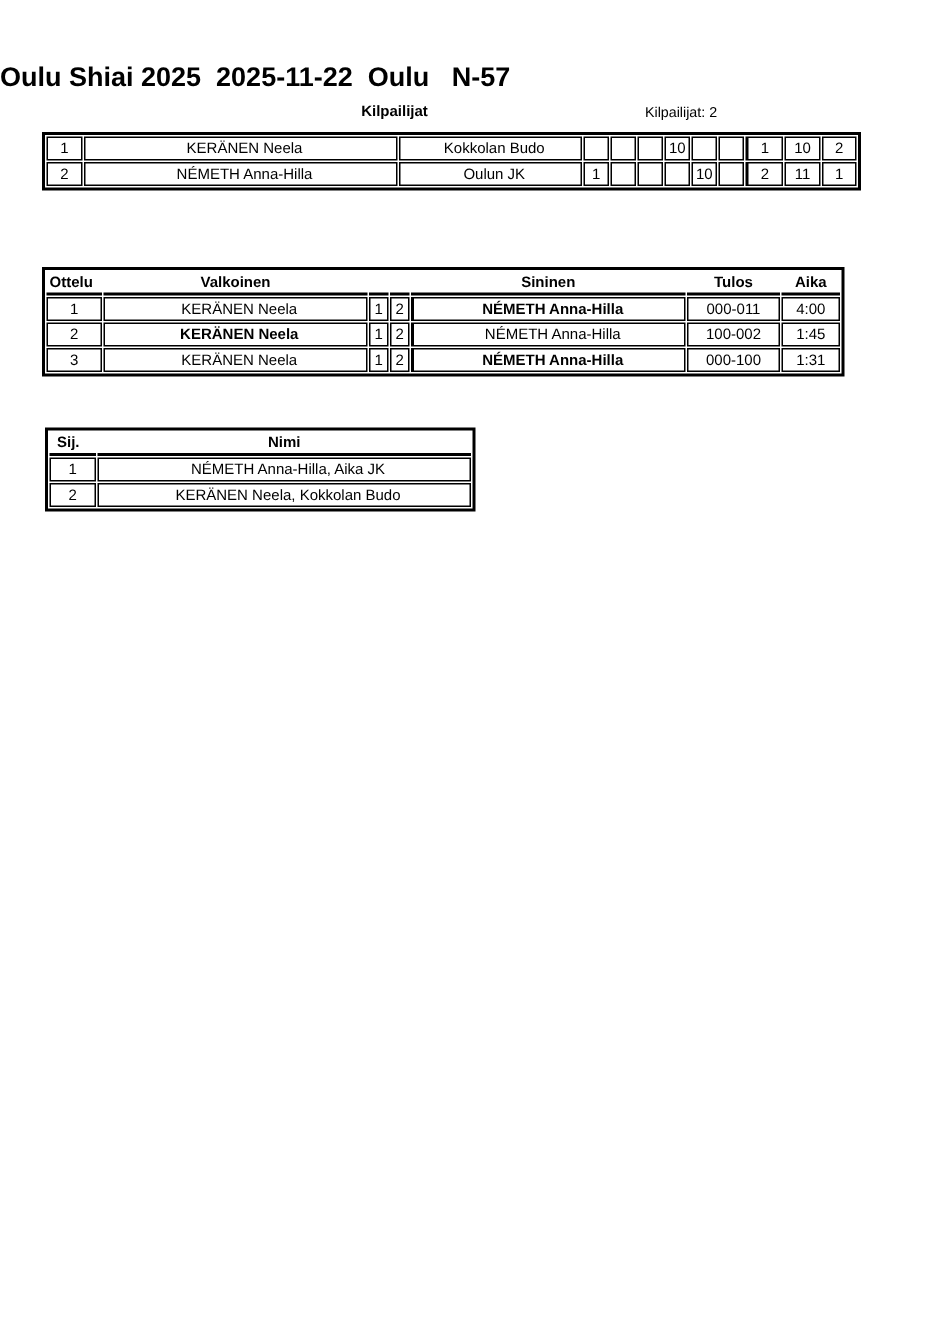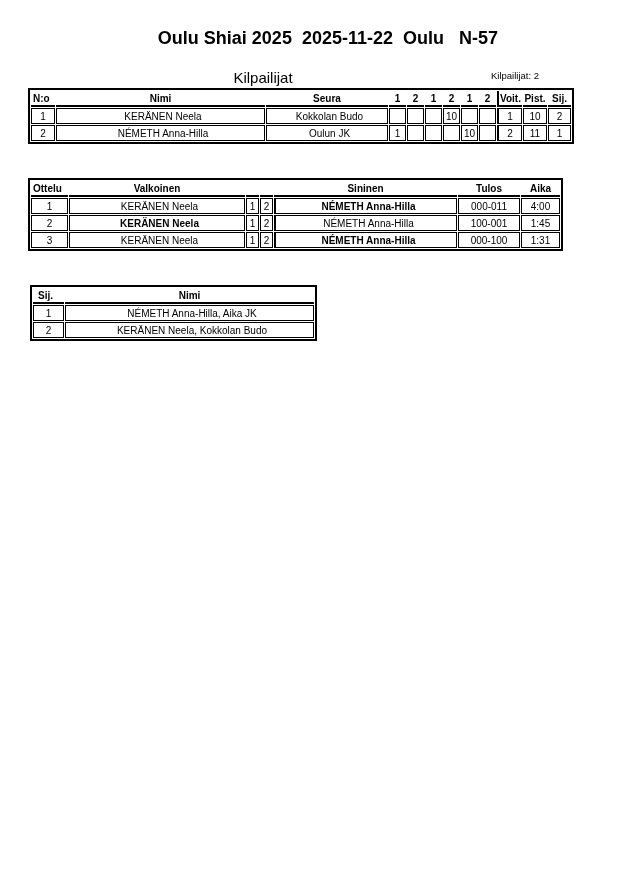--- a/index.html
+++ b/index.html
@@ -8,40 +8,40 @@
     width: 630px;
     height: 891px;
     background: #ffffff;
     font-family: "Liberation Sans", sans-serif;
     color: #000;
     overflow: hidden;
     margin: 0 auto;
   }
   .doc-title {
     position: absolute;
-    top: 28px; left: 0; width: 498px;
-    text-align: right;
+    top: 41px; left: 0; width: 498px;
+    text-align: left;
     font-size: 18px;
     font-weight: bold;
     white-space: pre;
   }
   .sec-heading {
     position: absolute;
-    font-size: 15px;
-    font-weight: normal;
+    font-size: 10px;
+    font-weight: bold;
     text-align: center;
     white-space: pre;
   }
   .heading-kilpailijat { top: 69px; left: 28px; width: 470px; }
   .heading-ottelut     { top: 157px; left: 28px; width: 533px; }
   .heading-tulokset    { top: 264px; left: 30px; width: 286px; }
   .count-label {
     position: absolute;
     top: 70px; left: 430px; width: 170px;
-    text-align: center;
+    text-align: left;
     font-size: 9.5px;
   }
   table {
     position: absolute;
     border-collapse: separate;
     border-spacing: 1px;
     border: 2px solid #000;
     table-layout: fixed;
     background: #fff;
   }
@@ -93,34 +93,20 @@
         <col style="width:17px">
         <col style="width:17px">
       <col style="width:17px">
         <col style="width:17px">
         <col style="width:17px">
       <col style="width:25px">
         <col style="width:24px">
         <col style="width:23px">
     </colgroup>
     <tbody>
-        <tr>
-      <th class="hl">N:o</th>
-      <th>Nimi</th>
-      <th>Seura</th>
-      <th>1</th>
-      <th>2</th>
-      <th>1</th>
-      <th>2</th>
-      <th>1</th>
-      <th>2</th>
-      <th class="thick">Voit.</th>
-      <th>Pist.</th>
-      <th>Sij.</th>
-    </tr>
     <tr>
       <td class="c">1</td>
       <td class="l">KERÄNEN Neela</td>
       <td class="l">Kokkolan Budo</td>
       <td class="c"></td>
       <td class="c"></td>
       <td class="c"></td>
       <td class="c">10</td>
       <td class="c"></td>
       <td class="c"></td>
@@ -174,21 +160,21 @@
       <td class="l thick bold">NÉMETH Anna-Hilla</td>
       <td class="c">000-011</td>
       <td class="c">4:00</td>
     </tr>
     <tr>
       <td class="c">2</td>
       <td class="l bold">KERÄNEN Neela</td>
       <td class="c">1</td>
       <td class="c">2</td>
       <td class="l thick">NÉMETH Anna-Hilla</td>
-      <td class="c">100-001</td>
+      <td class="c">100-002</td>
       <td class="c">1:45</td>
     </tr>
     <tr>
       <td class="c">3</td>
       <td class="l">KERÄNEN Neela</td>
       <td class="c">1</td>
       <td class="c">2</td>
       <td class="l thick bold">NÉMETH Anna-Hilla</td>
       <td class="c">000-100</td>
       <td class="c">1:31</td>

